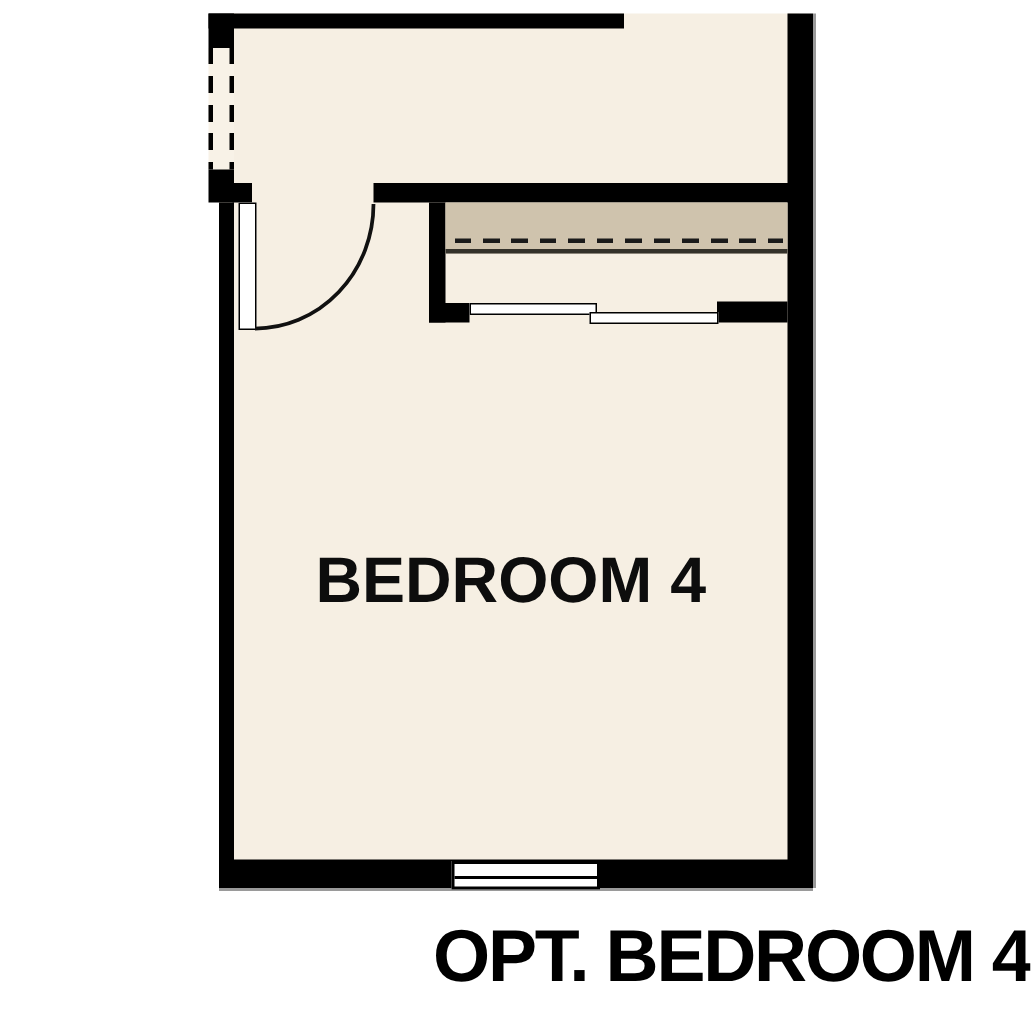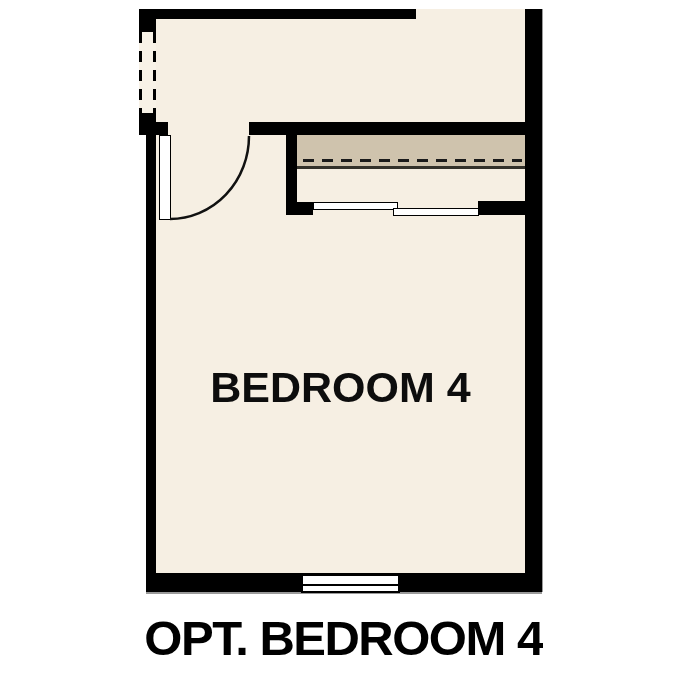--- a/index.html
+++ b/index.html
@@ -1,18 +1,18 @@
 <!DOCTYPE html>
 <html><head>
 <meta charset="utf-8">
 <style>
   html,body{margin:0;padding:0;background:#ffffff;}
   .canvas{
     position:relative;
-    width:543px;height:687px;
+    width:687px;height:687px;
     background:#ffffff;
     font-family:"Liberation Sans", sans-serif;
     overflow:hidden;
   }
   .wall{position:absolute;background:#000000;}
   .floor{position:absolute;background:#f6efe3;}
   
   .opening-strip{position:absolute;left:139px;top:32px;width:17px;height:81px;background:#f8f2e7;}
   .dash-v{position:absolute;top:0;width:3px;height:81px;
     background-image:repeating-linear-gradient(180deg,#000 0 11px,transparent 11px 19px);}
@@ -38,21 +38,21 @@
   
   .edge{position:absolute;background:#9a9a9a;}
   
   .room-label{
     position:absolute;left:156px;top:366px;width:369px;
     text-align:center;font-size:43px;font-weight:bold;color:#0d0d0d;
     line-height:1;white-space:nowrap;
   }
   .caption{
     position:absolute;left:0;top:614px;width:687px;
-    text-align:center;font-size:49px;font-weight:bold;color:#000;
+    text-align:right;font-size:49px;font-weight:bold;color:#000;
     letter-spacing:-1.5px;line-height:1;white-space:nowrap;
   }
 </style>
 </head>
 <body>
 
 <div class="canvas">
 
   <div class="floor" style="left:146px;top:9px;width:387px;height:574px;"></div>
 

